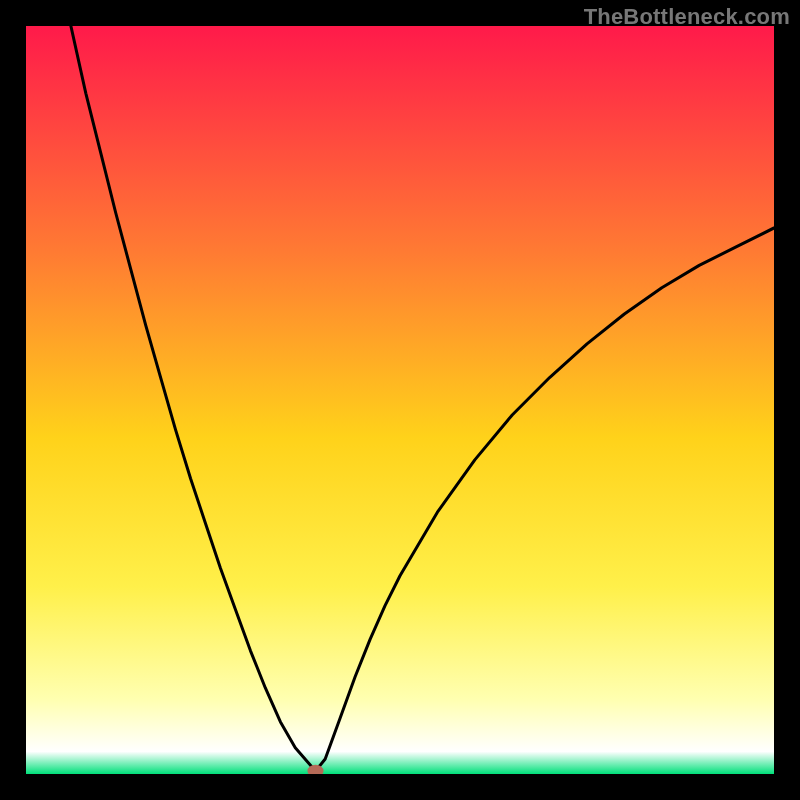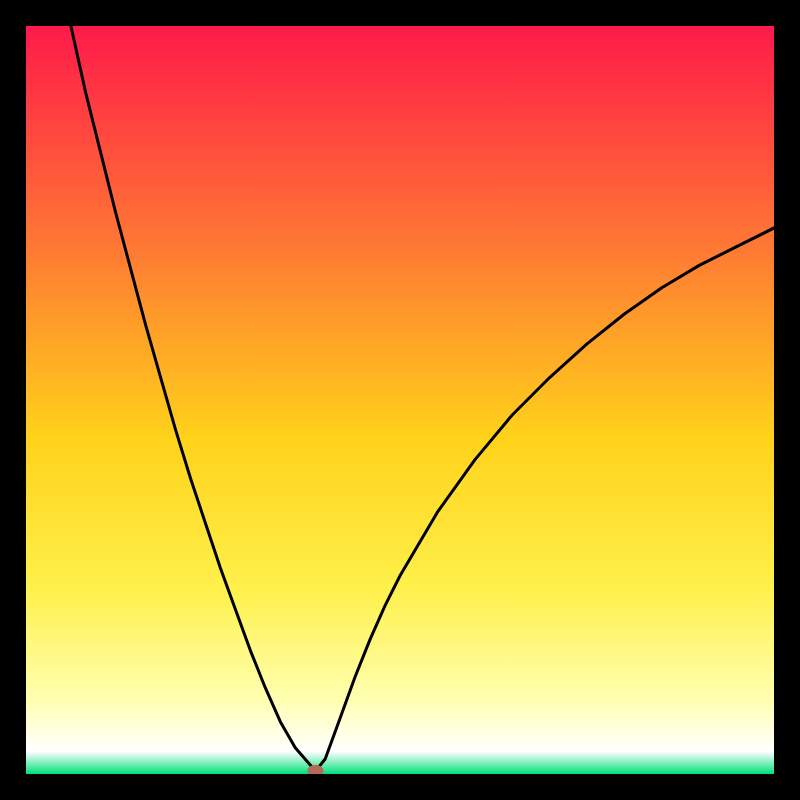--- a/index.html
+++ b/index.html
@@ -36,20 +36,21 @@
     height: 748px;
   }
   svg {
     display: block;
   }
 </style>
 </head>
 <body>
 
 <div class="frame">
+  <div class="watermark">TheBottleneck.com</div>
   <div class="plot">
     <svg id="chart-svg" width="748" height="748" viewBox="0 0 748 748">
         <defs>
           <linearGradient id="bg-grad" x1="0" y1="0" x2="0" y2="1">
             <stop offset="0%" stop-color="#ff1a4a"></stop>
             <stop offset="30%" stop-color="#ff7a33"></stop>
             <stop offset="55.00000000000001%" stop-color="#ffd21a"></stop>
             <stop offset="75%" stop-color="#fff04a"></stop>
             <stop offset="90%" stop-color="#ffffb0"></stop>
             <stop offset="97%" stop-color="#ffffff"></stop>

